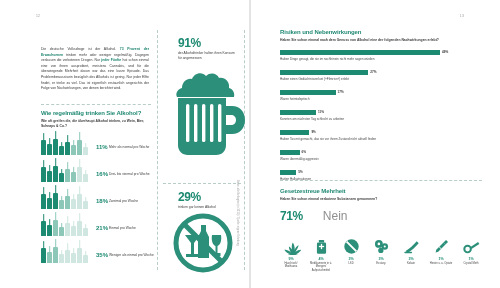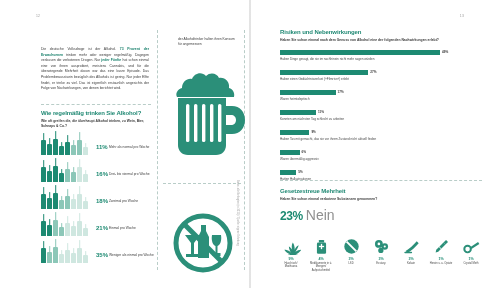--- a/index.html
+++ b/index.html
@@ -85,21 +85,21 @@
   .bar-val{position:absolute;top:.4px;font-size:3.1px;font-weight:bold;color:#3b3b3b;}
   .bar-lbl{position:absolute;left:0;top:7px;width:150px;
            font-size:3.1px;line-height:1.35;color:#4a4a4a;}
 
   .r-h2{position:absolute;left:30px;top:188px;width:200px;
         font-size:6px;font-weight:bold;color:#218974;letter-spacing:-.1px;}
   .r-q2{position:absolute;left:30px;top:197px;width:200px;
         font-size:3.4px;color:#3b3b3b;font-weight:bold;line-height:1.4;}
   .nein{position:absolute;left:30px;top:206px;}
   .nein .n{font-size:12px;font-weight:bold;color:#1d8a72;letter-spacing:-.4px;}
-  .nein .w{font-size:14px;color:#8f8f8f;margin-left:3px;}
+  .nein .w{font-size:12px;color:#8f8f8f;margin-left:20px;}
 
   .drugs{position:absolute;left:28px;top:238px;width:206px;
          display:flex;justify-content:space-between;align-items:flex-start;}
   .drug{width:26px;text-align:center;}
   .drug .ic{height:17px;display:flex;align-items:flex-end;justify-content:center;}
   .drug .dp{font-size:3.6px;font-weight:bold;color:#1d8a72;margin-top:2px;}
   .drug .dl{font-size:2.7px;color:#4a4a4a;line-height:1.3;margin-top:.5px;}
 </style>
 </head>
 <body>
@@ -311,20 +311,21 @@
               <div class="neck" style="height:4.5600000000000005px;background:#cfe7e0"></div>
               <div class="body" style="height:7.92px;background:#cfe7e0"></div>
             </div>
           </div>
           <div class="pct">35%</div>
           <div class="pct-lbl">Weniger als einmal pro Woche</div>
         </div>
       </div>
 
     <div class="stat91">
+      <div class="big-num">91%</div>
       <div class="big-cap">der Alkoholtrinker halten ihren Konsum für angemessen</div>
     </div>
 
     <div class="mug-wrap">
       <svg width="78" height="100" viewBox="0 0 78 100">
         <g fill="#2b8f79">
 
           <path d="M14 22c0-6 5-10 10-9 2-6 10-8 14-3 4-4 11-3 13 2 6-1 11 4 10 10 4 1 6 5 5 9H9c-2-4 1-8 5-9z"></path>
 
           <path d="M10 32h48v47c0 6-4 10-10 10H20c-6 0-10-4-10-10V32z"></path>
@@ -335,20 +336,24 @@
         <g fill="#ffffff">
           <rect x="18" y="38" width="3.4" height="38" rx="1.6"></rect>
           <rect x="26" y="38" width="3.4" height="38" rx="1.6"></rect>
           <rect x="34" y="38" width="3.4" height="38" rx="1.6"></rect>
           <rect x="42" y="38" width="3.4" height="38" rx="1.6"></rect>
           <rect x="50" y="38" width="3.4" height="38" rx="1.6"></rect>
         </g>
       </svg>
     </div>
 
+    <div class="stat29">
+      <div class="big-num">29%</div>
+      <div class="big-cap">trinken gar keinen Alkohol</div>
+    </div>
 
     <div class="nodrink-wrap">
       <svg width="62" height="62" viewBox="0 0 62 62">
         <circle cx="31" cy="31" r="27" fill="none" stroke="#2b8f79" stroke-width="5"></circle>
         <g fill="#2b8f79">
 
           <path d="M29 13h5v6l3 6v21h-11V25l3-6v-6z"></path>
 
           <path d="M13 23h15l-6 8v11h5v3h-13v-3h5V31l-6-8z"></path>
 
@@ -403,21 +408,21 @@
           <div class="bar-lbl">Hatten Halluzinationen</div>
         </div>
       </div>
 
     <div class="dash-h" style="left:30px;top:180px;width:202px;"></div>
 
     <div class="r-h2">Gesetzestreue Mehrheit</div>
     <div class="r-q2">Haben Sie schon einmal verbotene Substanzen genommen?</div>
 
     <div class="nein">
-      <span class="n">23%</span><span class="w">Nein</span>
+      <span class="n">71%</span><span class="w">Nein</span>
     </div>
 
     <div class="drugs" id="drugs">
         <div class="drug">
           <div class="ic">
             <svg width="19" height="17" viewBox="0 0 26 26" fill="#2b8f79">
               <path d="M13 24c-2-3-4-7-4-11 2 1 4 3 5 5-1-4-1-8 1-11 2 3 3 7 3 11 1-3 3-6 6-7-1 4-3 7-5 10 3-2 6-3 9-3-2 3-5 6-9 7 2 0 4 1 6 2-3 1-6 1-9 0l1 4h-4l1-4c-3 1-6 1-9 0 2-1 4-2 6-2-4-1-7-4-9-7 3 0 6 1 9 3z"></path>
             </svg>
           </div>
           <div class="dp">9%</div>

